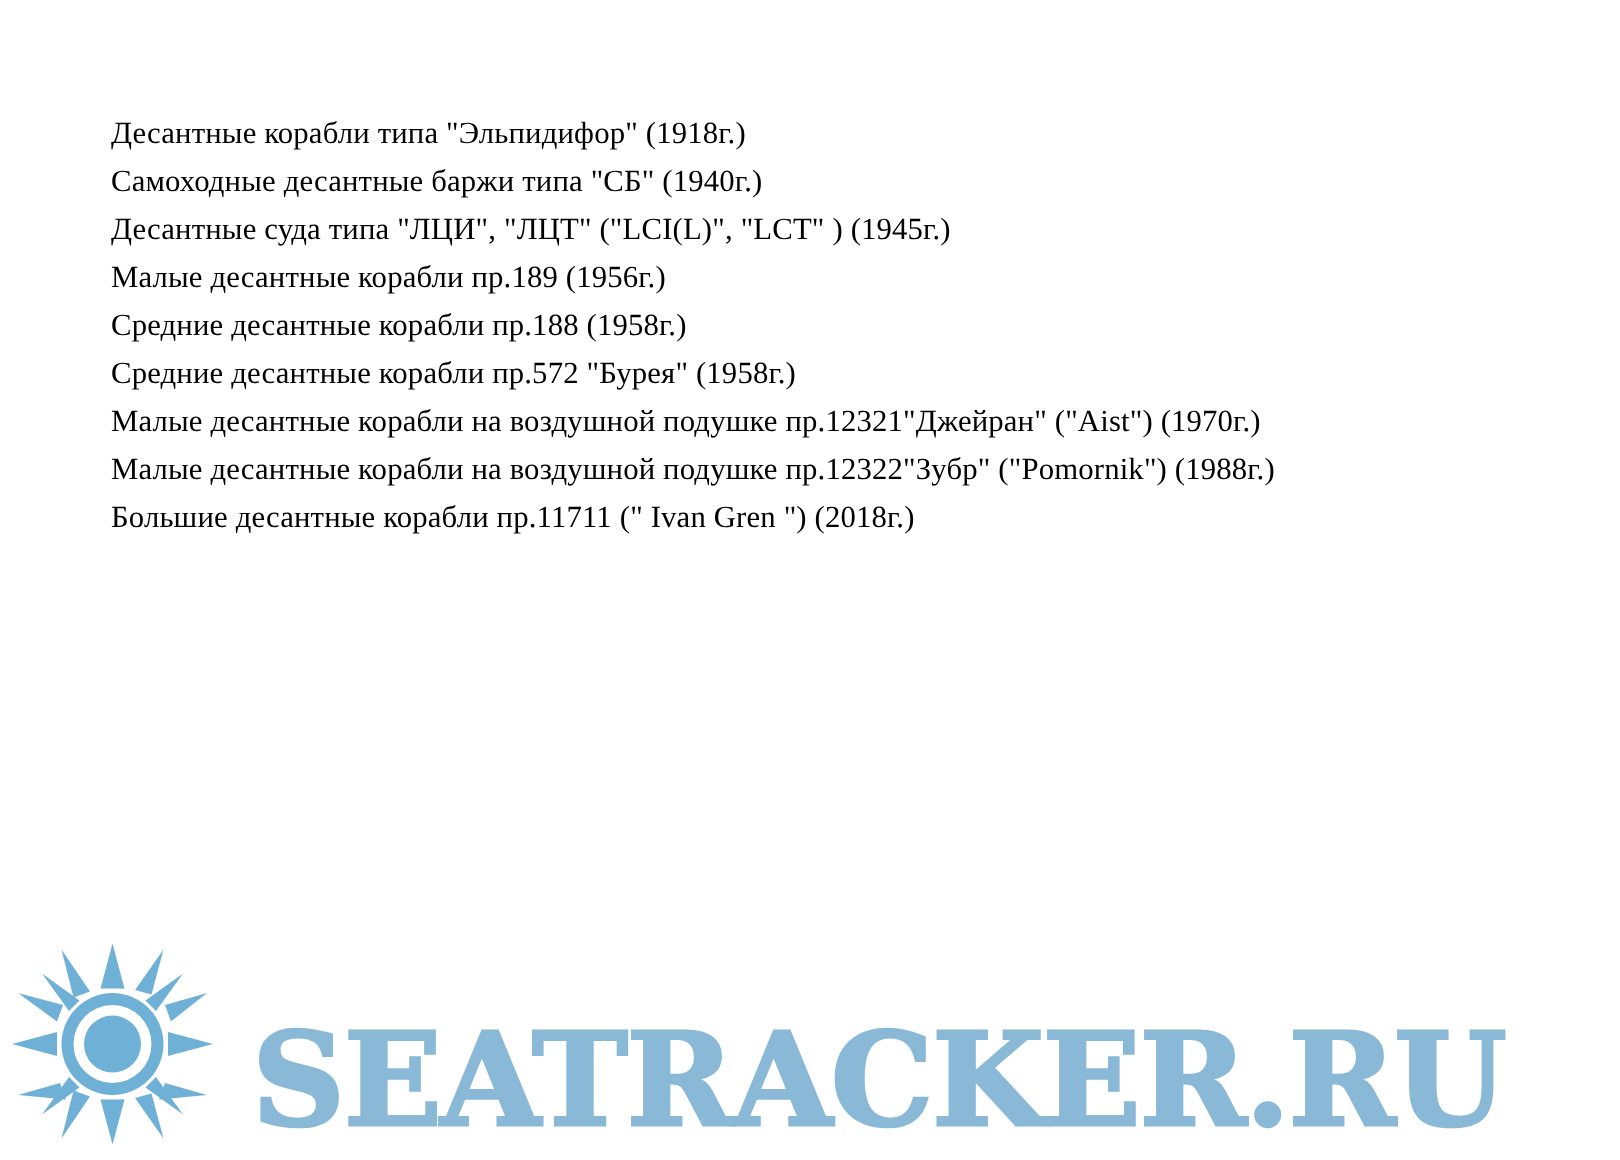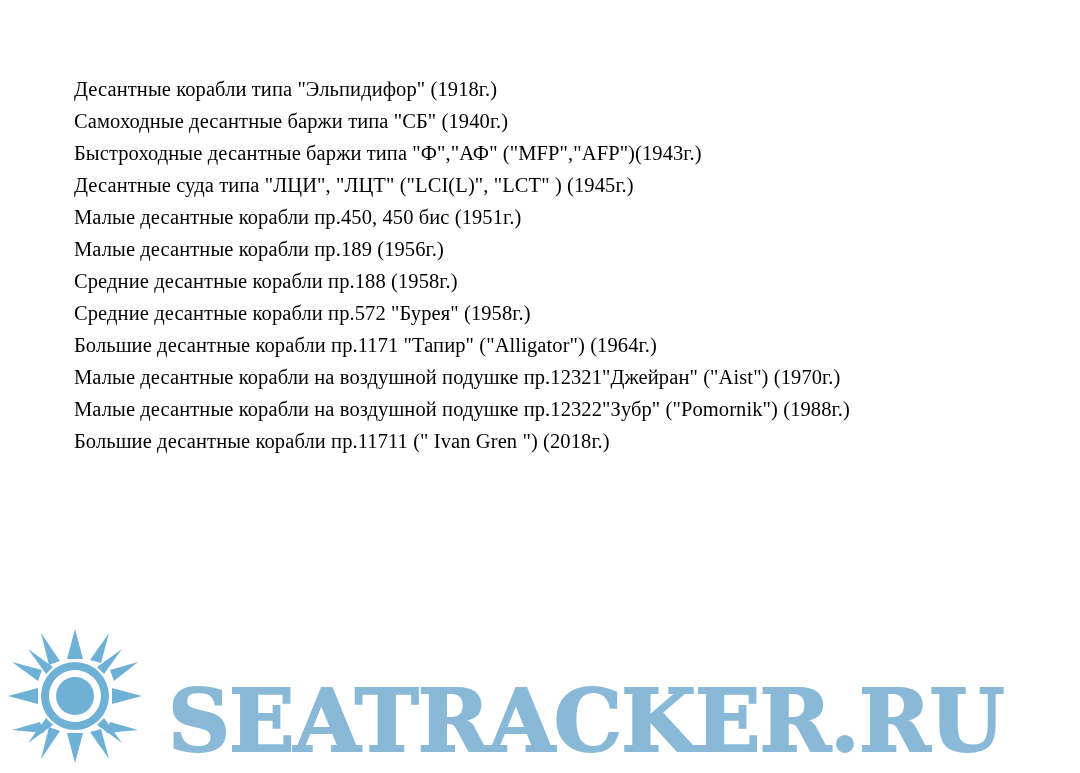--- a/index.html
+++ b/index.html
@@ -71,27 +71,24 @@
   }
 </style>
 </head>
 <body>
 
 <div class="page">
 
   <div class="content-list">
     <p class="entry">Десантные корабли типа "Эльпидифор" (1918г.)</p>
     <p class="entry">Самоходные десантные баржи типа "СБ" (1940г.)</p>
-    <p class="entry">Быстроходные десантные баржи типа "Ф","АФ" ("MFP","AFP")(1943г.)</p>
     <p class="entry">Десантные суда типа "ЛЦИ", "ЛЦТ" ("LCI(L)", "LCT" ) (1945г.)</p>
-    <p class="entry">Малые десантные корабли пр.450, 450 бис (1951г.)</p>
     <p class="entry">Малые десантные корабли пр.189 (1956г.)</p>
     <p class="entry">Средние десантные корабли пр.188 (1958г.)</p>
     <p class="entry">Средние десантные корабли пр.572 "Бурея" (1958г.)</p>
-    <p class="entry">Большие десантные корабли пр.1171 "Тапир" ("Alligator") (1964г.)</p>
     <p class="entry">Малые десантные корабли на воздушной подушке пр.12321"Джейран" ("Aist") (1970г.)</p>
     <p class="entry">Малые десантные корабли на воздушной подушке пр.12322"Зубр" ("Pomornik") (1988г.)</p>
     <p class="entry">Большие десантные корабли пр.11711 (" Ivan Gren ") (2018г.)</p>
   </div>
 
   <div class="watermark">
     <svg class="wm-sun" viewBox="0 0 134 134">
       <g fill="#6fb0d6">
         <g>
           <polygon points="67,0 75,30 59,30"></polygon>

